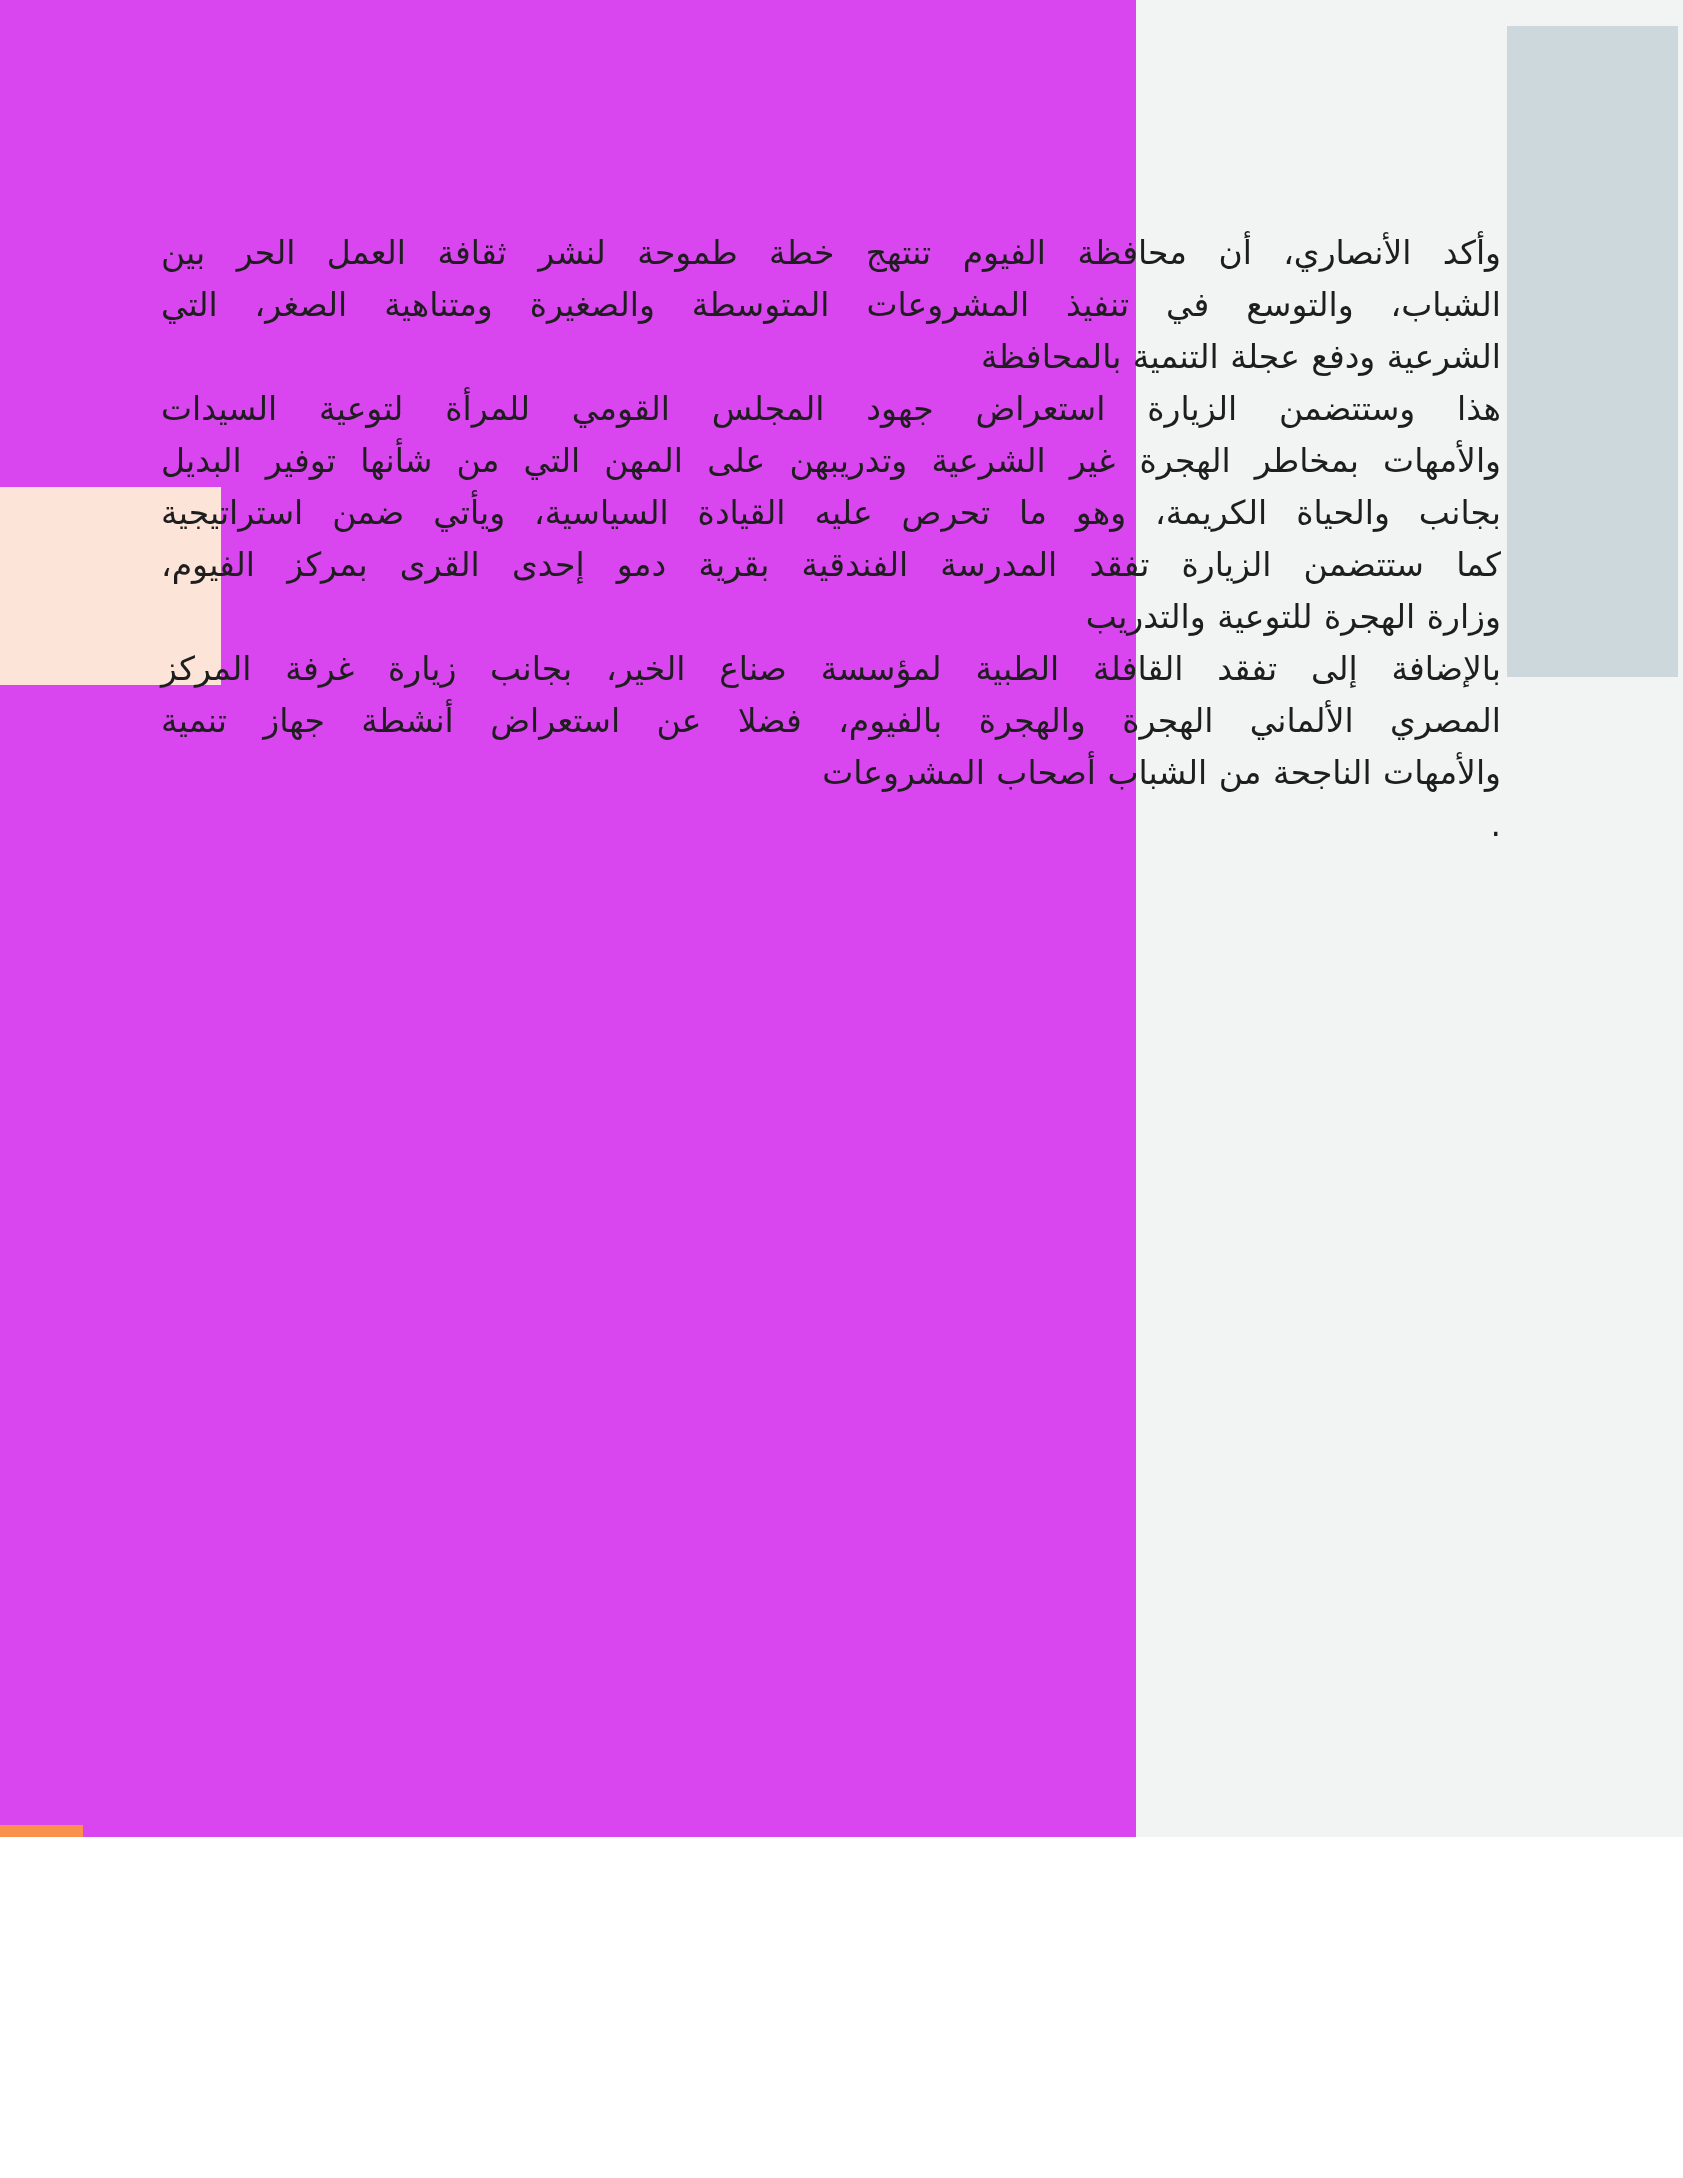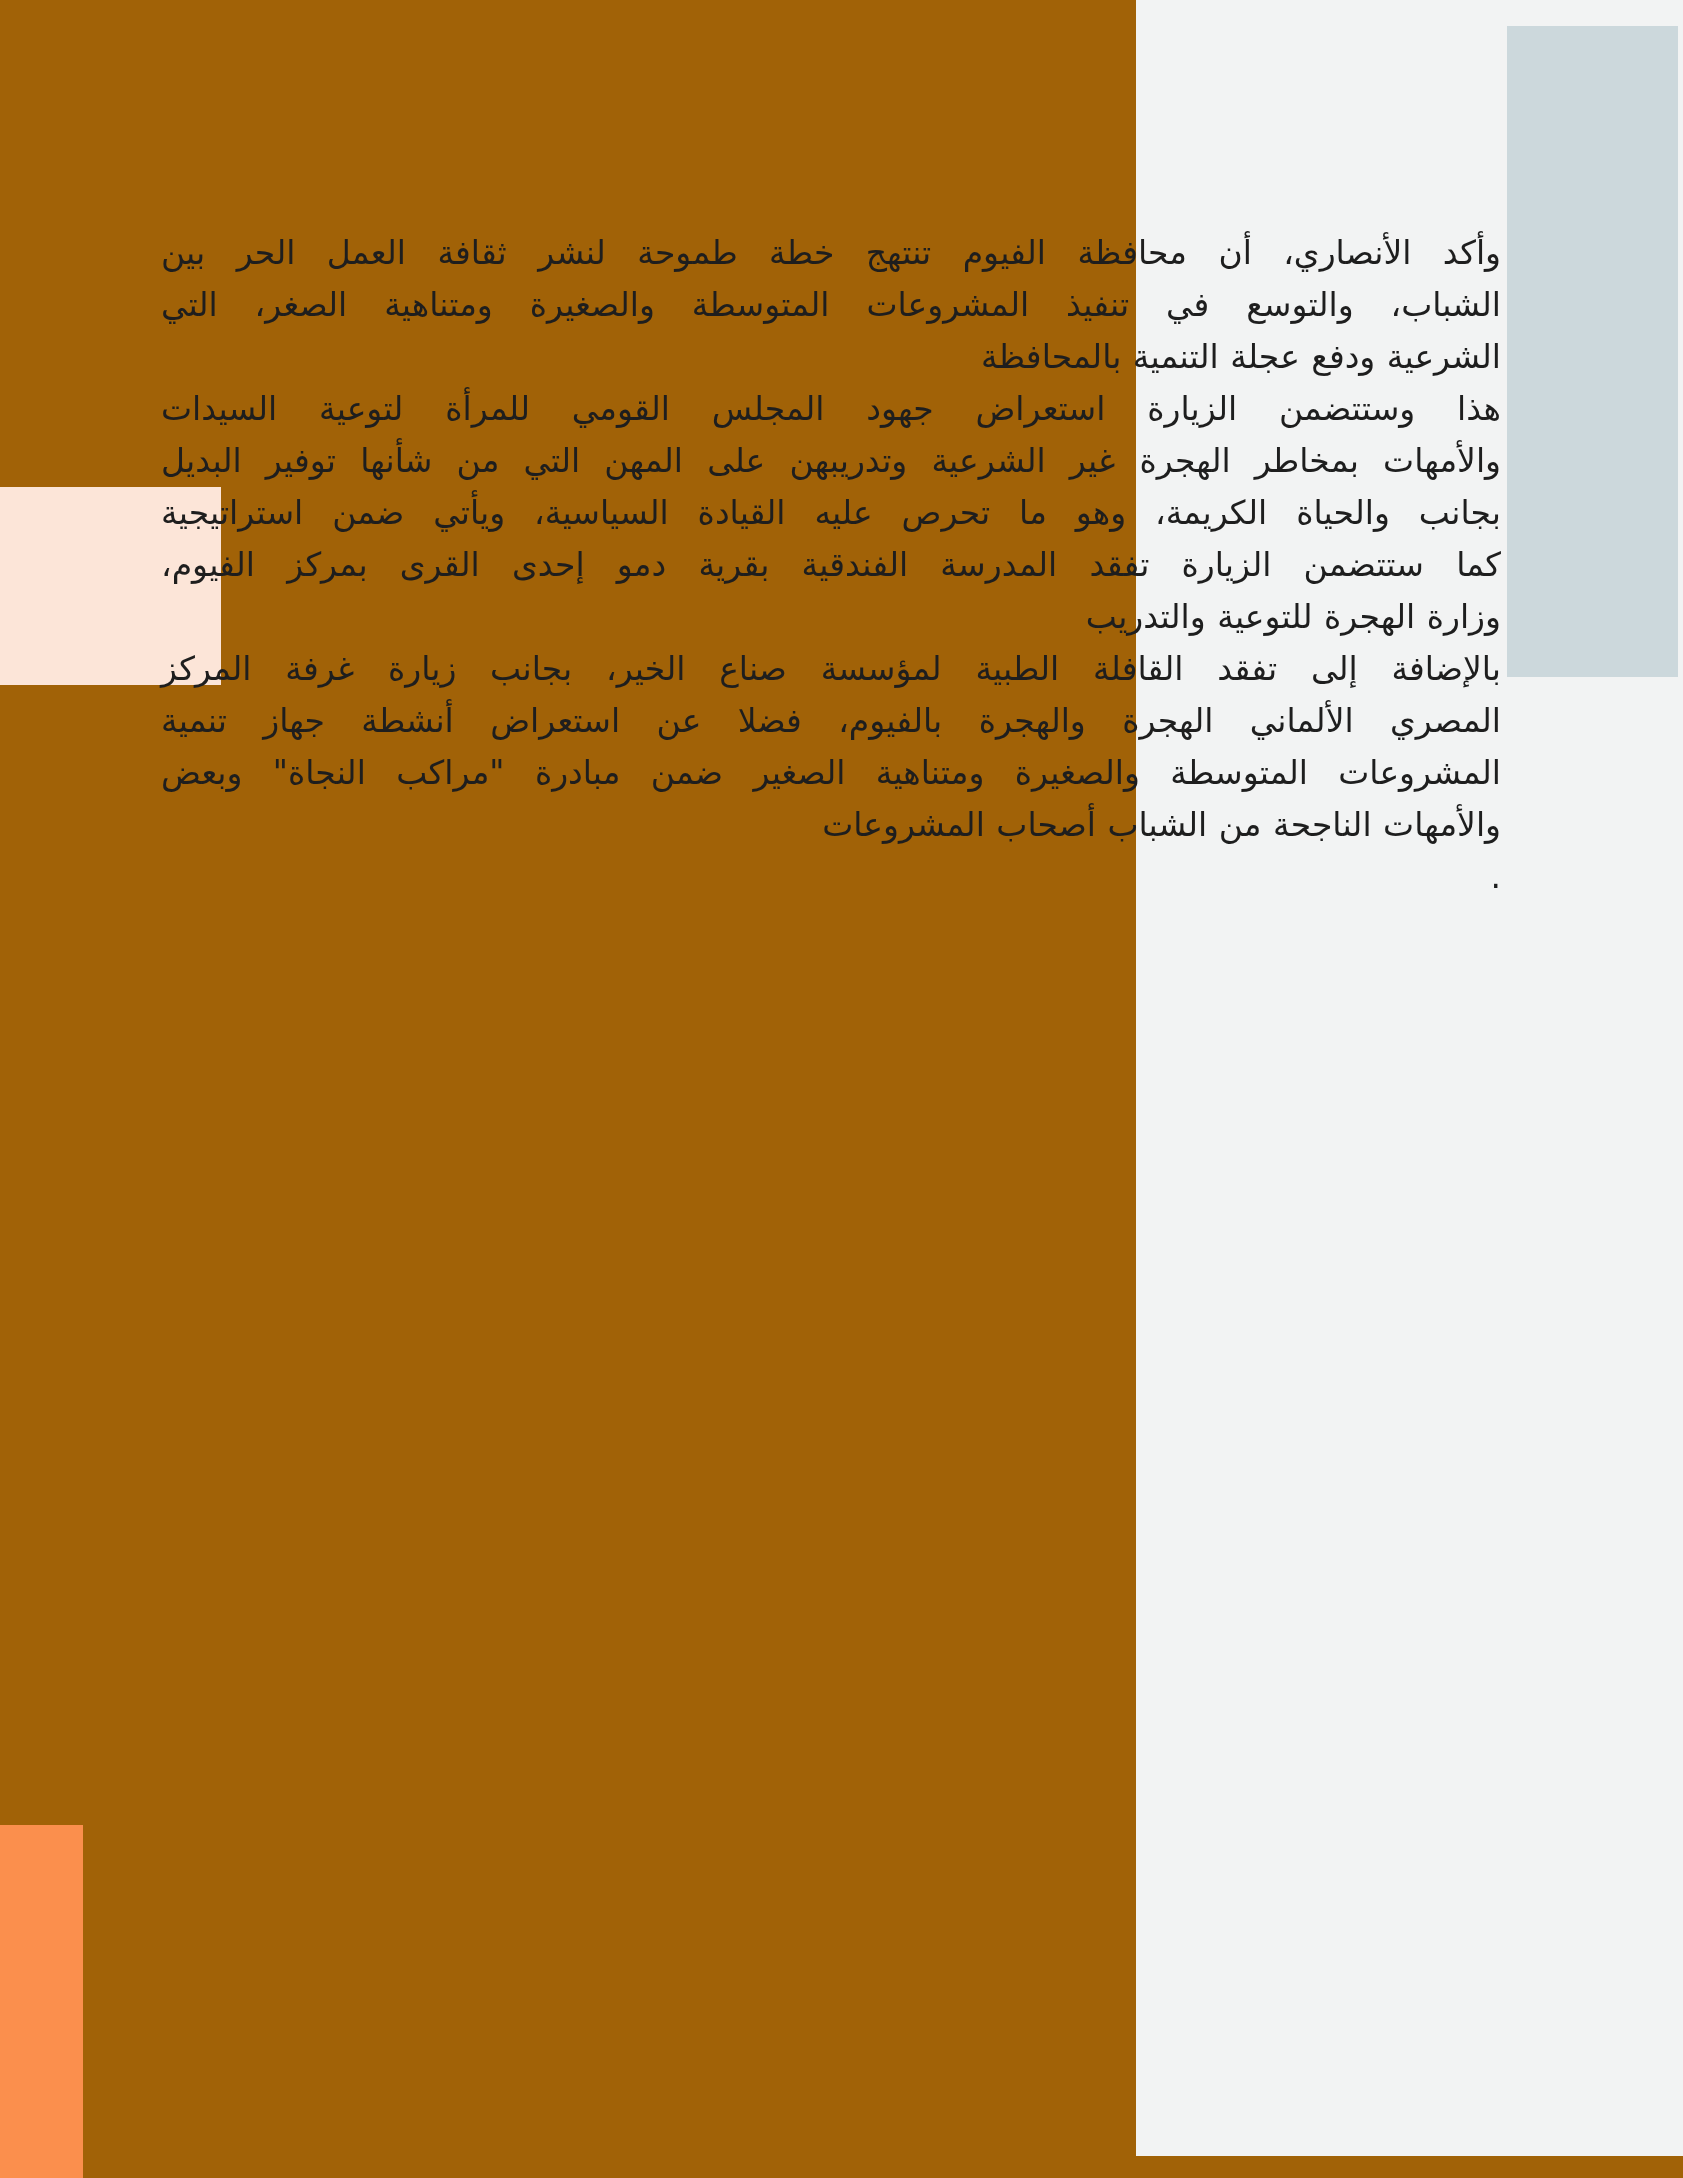--- a/index.html
+++ b/index.html
@@ -1,20 +1,20 @@
 <!DOCTYPE html>
 <html lang="ar"><head>
 <meta charset="utf-8">
 <style>
   html, body { margin: 0; padding: 0; background: #ffffff; }
   .page {
     position: relative;
     width: 1683px;
-    height: 2178px;
-    background: #a16207;
+    height: 1837px;
+    background: #d946ef;
     overflow: hidden;
     font-family: "DejaVu Sans", sans-serif;
     text-decoration: underline;
   }
   
   .gray-band {
     position: absolute;
     left: 1136px; top: 0;
     width: 547px; height: 2156px;
     background: #f2f3f3;
@@ -67,19 +67,18 @@
     <div class="line" data-align="justify">وأكد الأنصاري، أن محافظة الفيوم تنتهج خطة طموحة لنشر ثقافة العمل الحر بين</div>
     <div class="line" data-align="justify">الشباب، والتوسع في تنفيذ المشروعات المتوسطة والصغيرة ومتناهية الصغر، التي</div>
     <div class="line" data-align="end">الشرعية ودفع عجلة التنمية بالمحافظة</div>
     <div class="line" data-align="justify">هذا وستتضمن الزيارة استعراض جهود المجلس القومي للمرأة لتوعية السيدات</div>
     <div class="line" data-align="justify">والأمهات بمخاطر الهجرة غير الشرعية وتدريبهن على المهن التي من شأنها توفير البديل</div>
     <div class="line" data-align="justify">بجانب والحياة الكريمة، وهو ما تحرص عليه القيادة السياسية، ويأتي ضمن استراتيجية</div>
     <div class="line" data-align="justify">كما ستتضمن الزيارة تفقد المدرسة الفندقية بقرية دمو إحدى القرى بمركز الفيوم،</div>
     <div class="line" data-align="end">وزارة الهجرة للتوعية والتدريب</div>
     <div class="line" data-align="justify">بالإضافة إلى تفقد القافلة الطبية لمؤسسة صناع الخير، بجانب زيارة غرفة المركز</div>
     <div class="line" data-align="justify">المصري الألماني الهجرة والهجرة بالفيوم، فضلا عن استعراض أنشطة جهاز تنمية</div>
-    <div class="line" data-align="justify">المشروعات المتوسطة والصغيرة ومتناهية الصغير ضمن مبادرة "مراكب النجاة" وبعض</div>
     <div class="line" data-align="end">والأمهات الناجحة من الشباب أصحاب المشروعات</div>
     <div class="line" data-align="end">.</div>
   </div>
 
 </div>
 
 
 </body></html>

